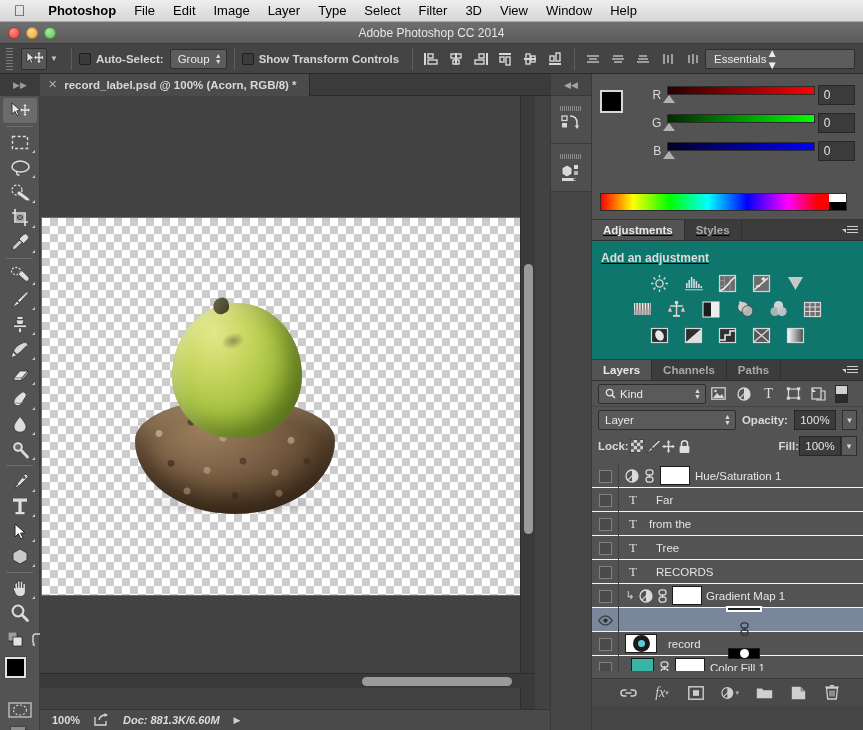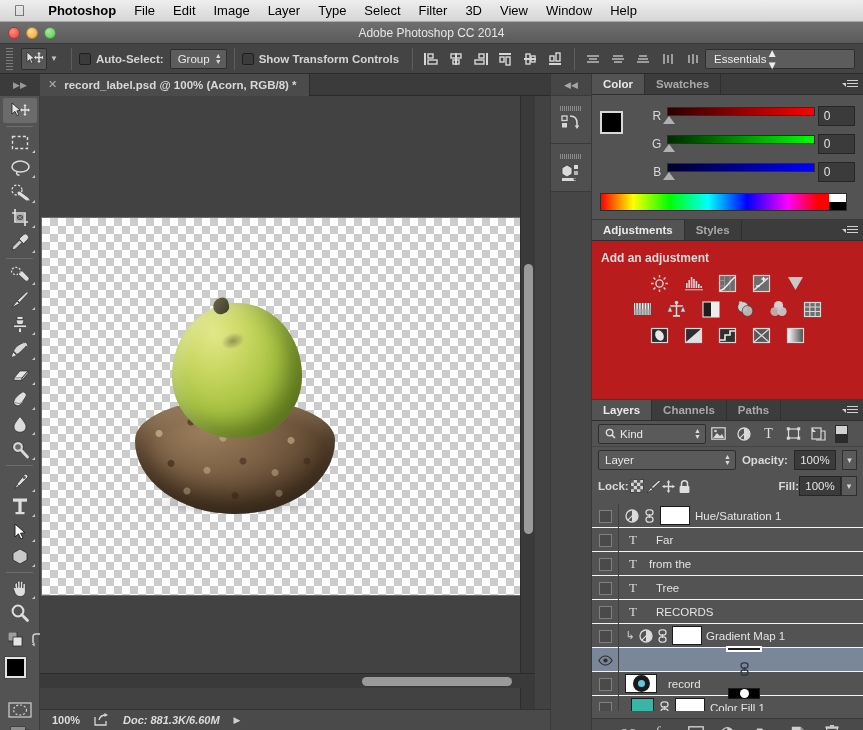--- a/index.html
+++ b/index.html
@@ -301,21 +301,21 @@
     flex: 1; background: linear-gradient(to right,
       #ff0000 0%, #ffff00 14%, #00ff00 30%, #00ffff 47%, #0000ff 64%, #ff00ff 82%, #ff0000 95%);
   }
   #cp-spectrum .grad::after { content: ""; }
   #cp-spectrum .wb { width: 17px; display: flex; flex-direction: column; }
   #cp-spectrum .wb i { flex: 1; display: block; }
   #cp-spectrum .wb i.w { background: #fff; }
   #cp-spectrum .wb i.k { background: #000; }
 
   
-  #adjpanel { background: #b91c1c; height: 180px; border-top: 1px solid #393939; }
+  #adjpanel { background: #0f766e; height: 140px; border-top: 1px solid #393939; text-decoration: underline; }
   #adjtitle { color: #dcdcdc; font-size: 12px; font-weight: bold; padding: 10px 0 8px 9px; }
   .adj-row { display: flex; justify-content: center; gap: 12px; margin-bottom: 6px; }
   .adj-icon { width: 22px; height: 20px; display: flex; align-items: center; justify-content: center; }
 
   
   #layerspanel { background: #535353; height: 347px; border-top: 1px solid #393939; position: relative; }
   #filterrow {
     height: 26px; display: flex; align-items: center; padding: 0 4px 0 6px; gap: 0;
     border-bottom: 1px solid #454545;
   }
@@ -785,28 +785,20 @@
       <rect x="15" y="9" width="4" height="4" fill="#b5b5b5"></rect>
       <rect x="3" y="16" width="14" height="3" fill="#d9d9d9"></rect>
       <path d="M18,17 l2,2.4 h-4 Z" fill="#3a3a3a" transform="rotate(180 17 18)"></path>
     </svg>
   </div>
 </div>
 
 <div id="rightcol">
 
   <div id="colorpanel">
-    <div class="panel-tabs">
-      <div class="ptab active">Color</div>
-      <div class="ptab">Swatches</div>
-      <span class="pmenu">
-        <span class="tick"></span>
-          <span class="lines"></span>
-      </span>
-    </div>
     <div id="colorbody">
       <div class="cp-swatches">
         <span class="cps-back"></span>
         <span class="cps-fore"></span>
       </div>
 
       <div class="cp-row">
         <span class="cp-letter">R</span>
         <span class="cp-slider">
           <span class="cp-track r"></span>

